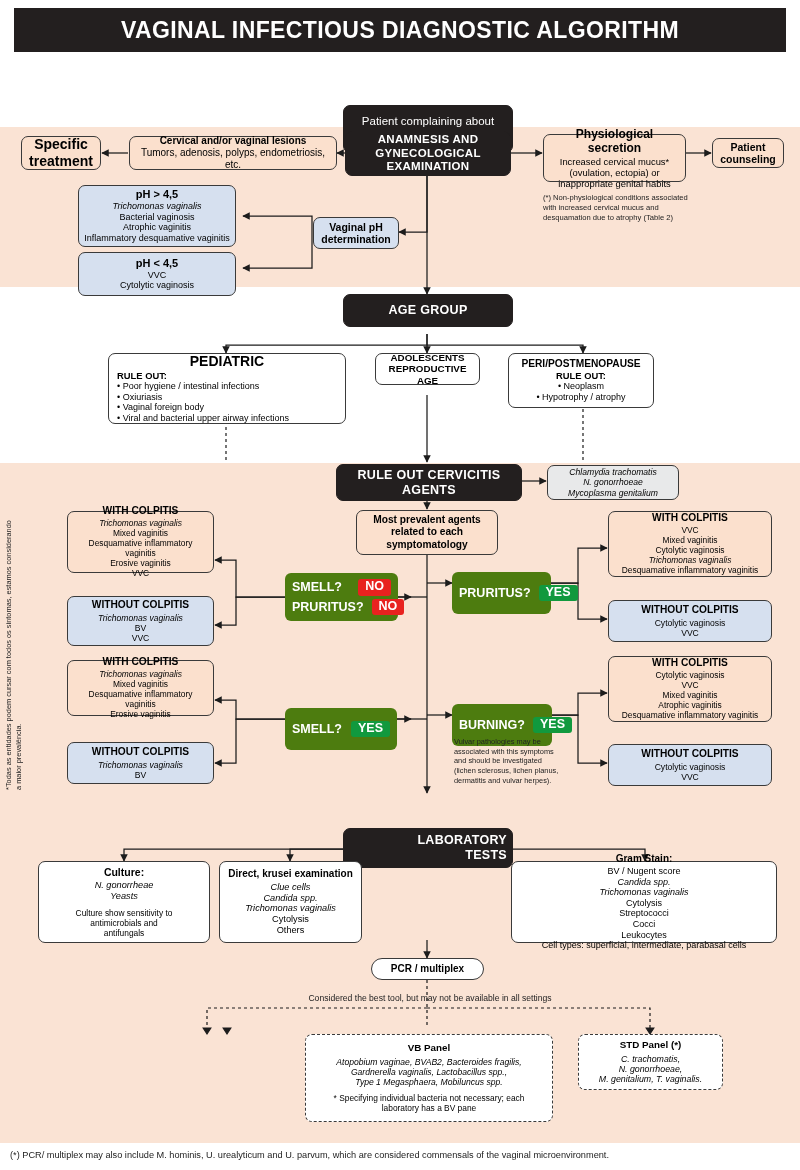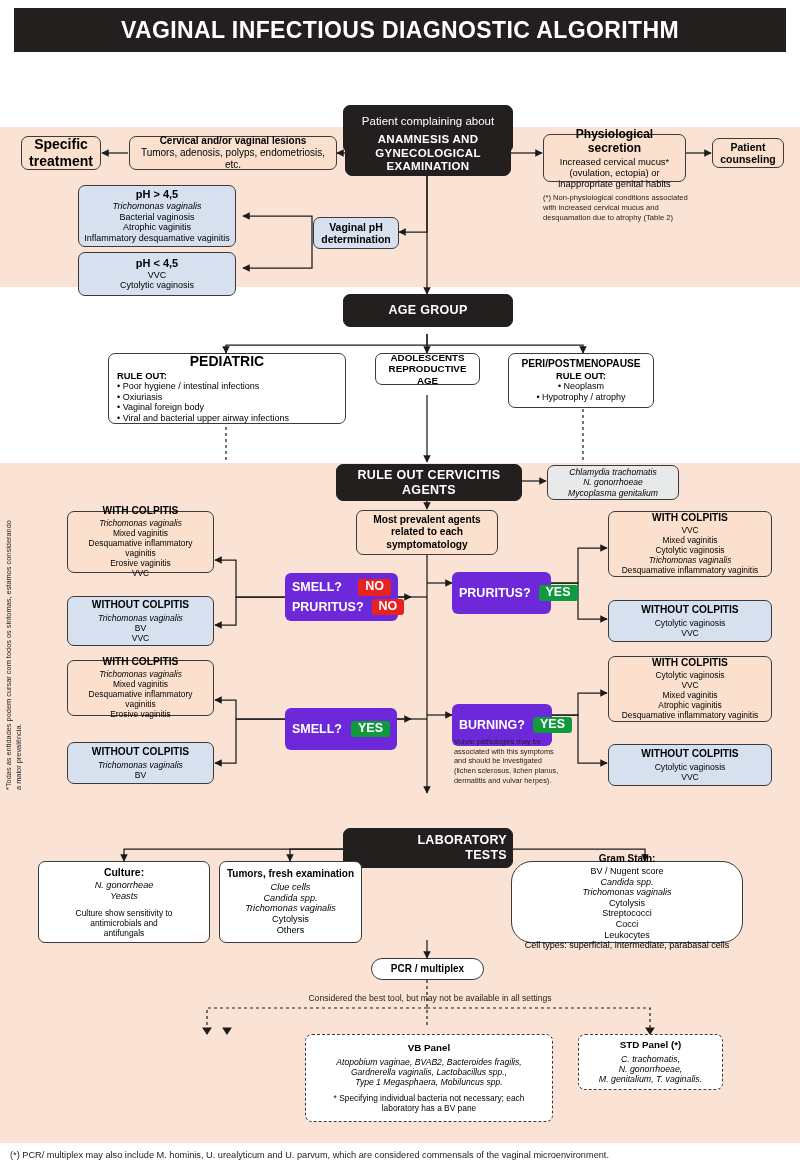--- a/index.html
+++ b/index.html
@@ -59,21 +59,21 @@
   .peach { background: #fbe0cd; }
   .blue  { background: #d6e0ef; }
   .grey  { background: #e8e9ea; }
   .white { background: #ffffff; }
   .dashed { border-style: dashed; border-width: 1.3px; background:#ffffff; }
 
   
   .chip {
     position: absolute;
     z-index: 2;
-    background: #6d28d9;
+    background: #4d7c0f;
     border-radius: 6px;
     color: #ffffff;
     font-weight: bold;
     display: flex;
     flex-direction: column;
     justify-content: center;
     padding: 21px 7px;
     gap: 3px;
   }
   .chipline {
@@ -443,29 +443,29 @@
   <div class="node white" style="left:38px;top:861px;width:172px;height:82px;font-size:9.2px;">
     <span class="t hd" style="font-size:10.5px;margin-bottom:2px;">Culture:</span>
     <span class="t it">N. gonorrheae</span>
     <span class="t it">Yeasts</span>
     <span class="t" style="margin-top:7px;font-size:8.4px;">Culture show sensitivity to</span>
     <span class="t" style="font-size:8.4px;">antimicrobials and</span>
     <span class="t" style="font-size:8.4px;">antifungals</span>
   </div>
 
   <div class="node white" style="left:219px;top:861px;width:143px;height:82px;font-size:9.2px;">
-    <span class="t hd" style="font-size:10px;margin-bottom:2px;">Tumors, fresh examination</span>
+    <span class="t hd" style="font-size:10px;margin-bottom:2px;">Direct, krusei examination</span>
     <span class="t it">Clue cells</span>
     <span class="t it">Candida spp.</span>
     <span class="t it">Trichomonas vaginalis</span>
     <span class="t">Cytolysis</span>
     <span class="t">Others</span>
   </div>
 
-  <div class="node white" style="left:511px;top:861px;width:232px;height:82px;font-size:9px;border-radius:21px;">
+  <div class="node white" style="left:511px;top:861px;width:266px;height:82px;font-size:9px;">
     <span class="t hd" style="font-size:10px;margin-bottom:1px;">Gram Stain:</span>
     <span class="t">BV / Nugent score</span>
     <span class="t it">Candida spp.</span>
     <span class="t it">Trichomonas vaginalis</span>
     <span class="t">Cytolysis</span>
     <span class="t">Streptococci</span>
     <span class="t">Cocci</span>
     <span class="t">Leukocytes</span>
     <span class="t">Cell types: superficial, intermediate, parabasal cells</span>
   </div>

